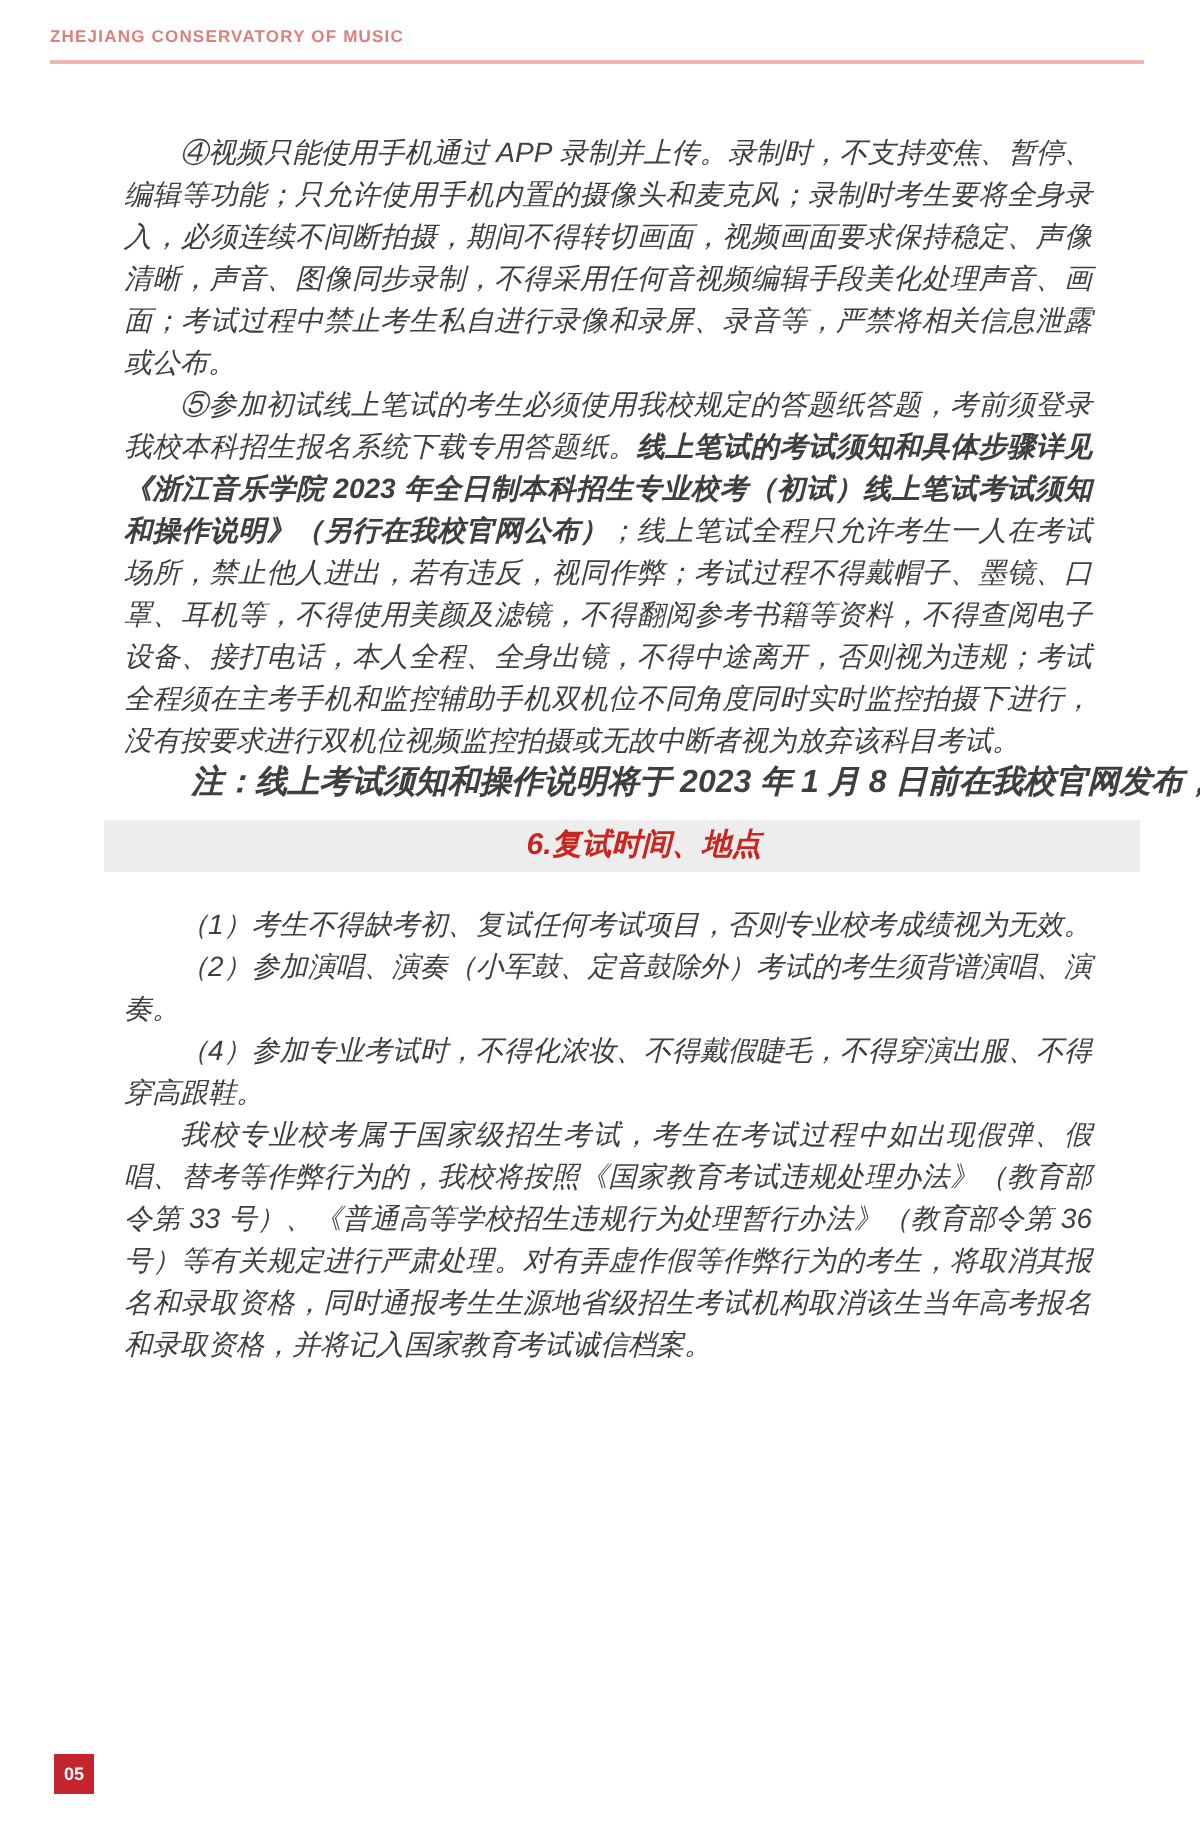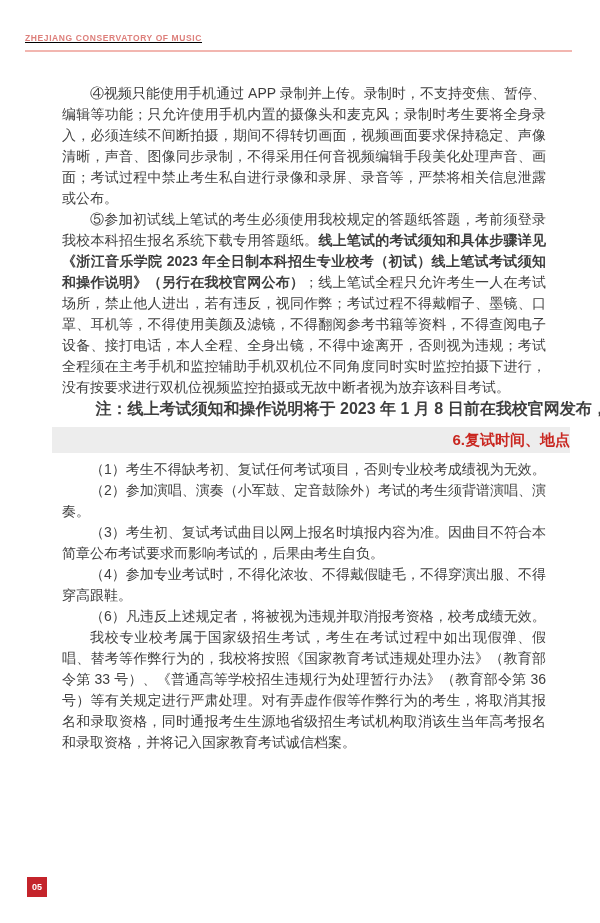--- a/index.html
+++ b/index.html
@@ -5,39 +5,40 @@
   * { margin: 0; padding: 0; box-sizing: border-box; }
   html, body { background: #ffffff; }
   body {
     width: 600px; height: 923px;
     position: relative;
     font-family: "Liberation Sans", sans-serif;
     overflow: hidden;
   }
   .page-header {
     position: absolute;
-    top: 33px; left: 25px; width: 547px; text-decoration: underline;
+    top: 13px; left: 25px; width: 547px;
   }
   .brand {
     color: #dd7f7b;
     font-size: 8.5px;
     font-weight: bold;
     letter-spacing: 0.6px;
   }
   .header-divider {
     margin-top: 7px;
     border-bottom: 2px solid #f2b6b0;
   }
   .content {
     position: absolute;
-    top: 83px; left: 62px; width: 484px;
+    top: 66px; left: 62px; width: 484px;
     font-size: 14px;
     line-height: 21px;
     color: #3f3f3f;
     text-align: justify;
+    font-style: italic;
   }
   .para { text-indent: 2em; }
   .bold { font-weight: bold; }
   .note {
     font-weight: bold;
     font-size: 16px;
     text-indent: 2.1em;
     line-height: 20px;
     margin-top: 1px;
     white-space: nowrap;
@@ -45,25 +46,25 @@
   .section-bar {
     background: #ededed;
     color: #c9261f;
     font-size: 15px;
     font-weight: bold;
     height: 26px;
     line-height: 26px;
     margin-left: -10px;
     width: 518px;
     padding-left: 22px;
-    text-align: right;
+    text-align: center;
     margin-top: 8px;
   }
   .sec-body { margin-top: 10px; margin-bottom: 10px; }
-  .items-start { margin-top: 6px; }
+  .items-start { margin-top: 16px; }
   .page-badge {
     position: absolute;
     left: 27px; top: 877px;
     width: 20px; height: 20px;
     background: #c4242b;
     color: #ffffff;
     font-size: 9px;
     font-weight: bold;
     display: flex;
     align-items: center;
@@ -82,19 +83,17 @@
   <p class="para">④视频只能使用手机通过 APP 录制并上传。录制时，不支持变焦、暂停、编辑等功能；只允许使用手机内置的摄像头和麦克风；录制时考生要将全身录入，必须连续不间断拍摄，期间不得转切画面，视频画面要求保持稳定、声像清晰，声音、图像同步录制，不得采用任何音视频编辑手段美化处理声音、画面；考试过程中禁止考生私自进行录像和录屏、录音等，严禁将相关信息泄露或公布。</p>
 
   <p class="para"><span>⑤参加初试线上笔试的考生必须使用我校规定的答题纸答题，考前须登录我校本科招生报名系统下载专用答题纸。</span><span class="bold">线上笔试的考试须知和具体步骤详见《浙江音乐学院 2023 年全日制本科招生专业校考（初试）线上笔试考试须知和操作说明》（另行在我校官网公布）</span><span>；线上笔试全程只允许考生一人在考试场所，禁止他人进出，若有违反，视同作弊；考试过程不得戴帽子、墨镜、口罩、耳机等，不得使用美颜及滤镜，不得翻阅参考书籍等资料，不得查阅电子设备、接打电话，本人全程、全身出镜，不得中途离开，否则视为违规；考试全程须在主考手机和监控辅助手机双机位不同角度同时实时监控拍摄下进行，没有按要求进行双机位视频监控拍摄或无故中断者视为放弃该科目考试。</span></p>
 
   <p class="note">注：线上考试须知和操作说明将于 2023 年 1 月 8 日前在我校官网发布，请考生密切关注。</p>
 
   <h2 class="section-bar">6.复试时间、地点</h2>
 
   <p class="para items-start">（1）考生不得缺考初、复试任何考试项目，否则专业校考成绩视为无效。</p>
   <p class="para">（2）参加演唱、演奏（小军鼓、定音鼓除外）考试的考生须背谱演唱、演奏。</p>
-  <p class="para">（3）考生初、复试考试曲目以网上报名时填报内容为准。因曲目不符合本简章公布考试要求而影响考试的，后果由考生自负。</p>
   <p class="para">（4）参加专业考试时，不得化浓妆、不得戴假睫毛，不得穿演出服、不得穿高跟鞋。</p>
-  <p class="para">（6）凡违反上述规定者，将被视为违规并取消报考资格，校考成绩无效。</p>
   <p class="para">我校专业校考属于国家级招生考试，考生在考试过程中如出现假弹、假唱、替考等作弊行为的，我校将按照《国家教育考试违规处理办法》（教育部令第 33 号）、《普通高等学校招生违规行为处理暂行办法》（教育部令第 36 号）等有关规定进行严肃处理。对有弄虚作假等作弊行为的考生，将取消其报名和录取资格，同时通报考生生源地省级招生考试机构取消该生当年高考报名和录取资格，并将记入国家教育考试诚信档案。</p>
 </main>
 
 <div class="page-badge">05</div>
 
 </body></html>

